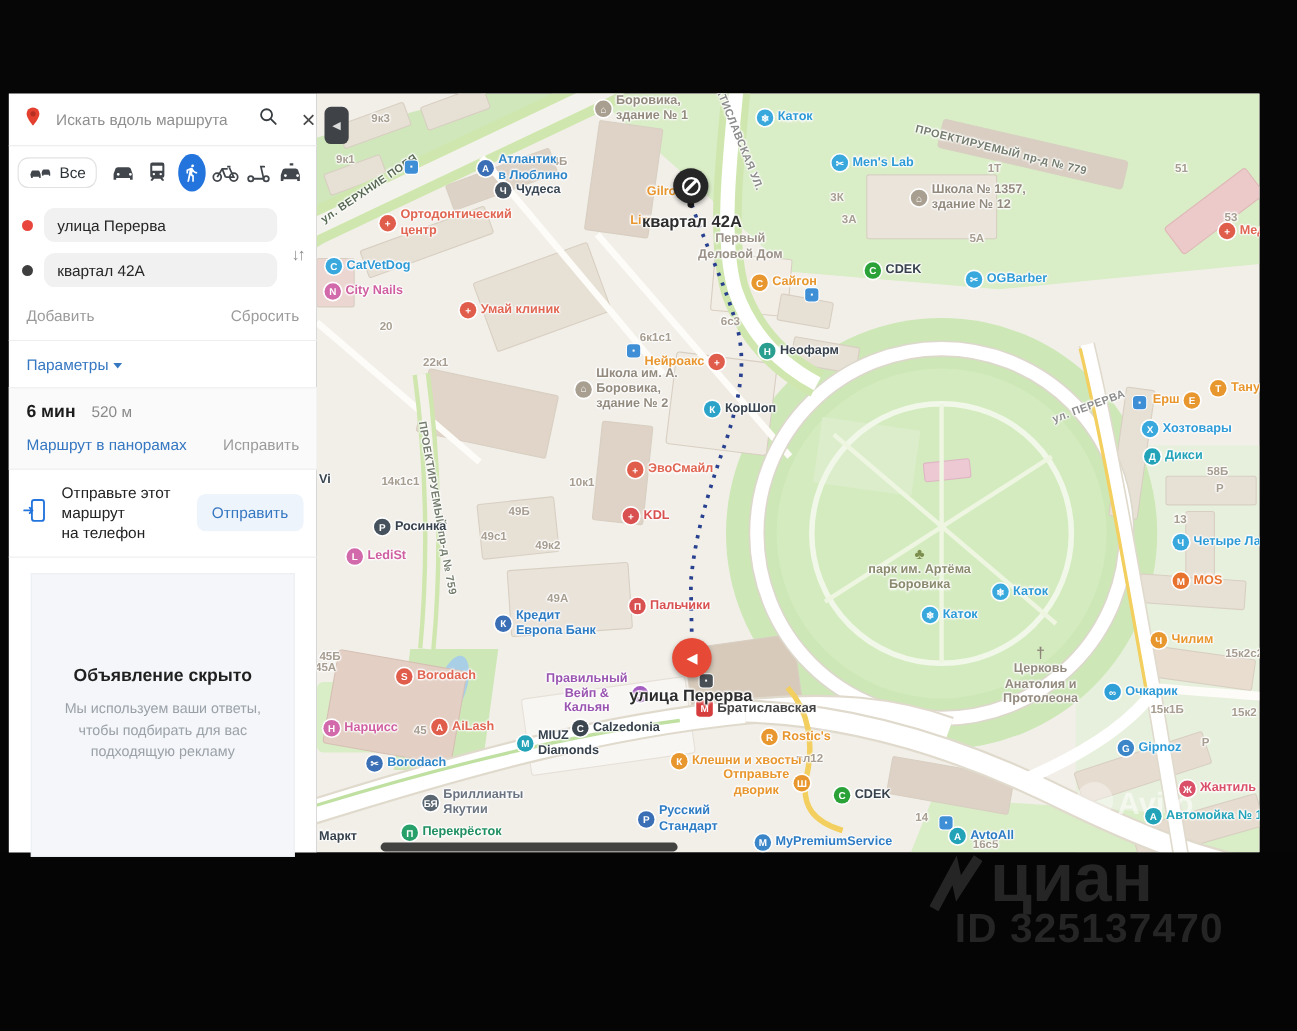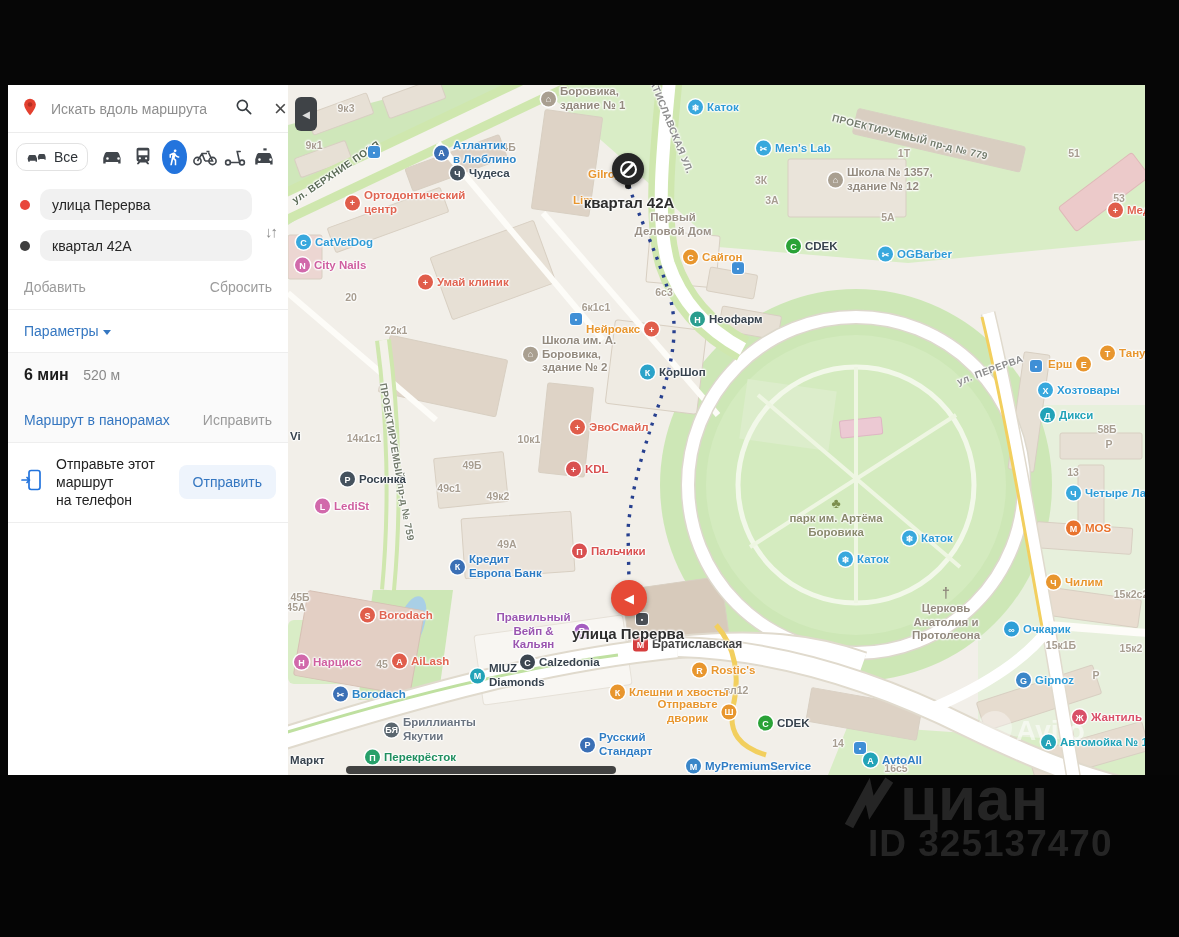--- a/index.html
+++ b/index.html
@@ -28,21 +28,21 @@
   .field{flex:1;background:#f1f1f1;border:none;outline:none;border-radius:10px;height:31px;
          padding:0 12px;font-size:14px;color:#262626;margin-right:24px;}
   .swap{position:absolute;right:12px;top:42px;color:#8f8f8f;font-size:15px;letter-spacing:-2px;cursor:pointer;}
   .links-row{display:flex;justify-content:space-between;padding:8px 16px 14px;color:#9b9b9b;font-size:14px;}
   .params-row{border-top:1px solid #eee;padding:13px 16px;color:#3577c1;font-size:14px;}
   .caret{display:inline-block;margin-left:4px;width:0;height:0;border-left:4px solid transparent;
          border-right:4px solid transparent;border-top:5px solid #3577c1;vertical-align:middle;}
   .summary{background:#fafafa;border-top:1px solid #eee;border-bottom:1px solid #eee;padding:13px 16px 14px;}
   .sum-time{font-size:16px;font-weight:700;color:#1c1c1c;}
   .sum-dist{font-size:14px;color:#8a8a8a;margin-left:10px;}
-  .sum-links{display:flex;justify-content:space-between;margin-top:28px;font-size:14px;}
+  .sum-links{display:flex;justify-content:space-between;margin-top:12px;font-size:14px;}
   .link-blue{color:#3577c1;cursor:pointer;}
   .link-gray{color:#9b9b9b;cursor:pointer;}
   .send-row{display:flex;align-items:center;padding:12px 12px;border-bottom:1px solid #eee;}
   .send-text{flex:1;font-size:14px;color:#222;line-height:1.3;margin-left:10px;white-space:pre-line;}
   .send-btn{background:#eef4fc;color:#3577c1;font-size:14px;border:none;border-radius:8px;
             padding:9px 14px;cursor:pointer;font-family:inherit;}
   .ad-card{margin:14px 20px;background:#f4f6f9;border:1px solid #eceff3;height:256px;
            display:flex;flex-direction:column;align-items:center;justify-content:center;
            text-align:center;padding:0 28px;}
   .ad-title{font-size:16px;font-weight:700;color:#1f1f1f;margin-bottom:10px;}
@@ -201,20 +201,24 @@
           <svg width="26" height="26" viewBox="0 0 26 26" fill="none" stroke="#2374dd" stroke-width="1.7">
               <rect x="9" y="3.5" width="11" height="19" rx="2.2"></rect>
               <path d="M2 13h7.5M9.5 13 7 10.5M9.5 13 7 15.5" stroke-linecap="round" stroke-linejoin="round"></path>
             </svg>
         </span>
         <span class="send-text">Отправьте этот маршрут
 на телефон</span>
         <button class="send-btn">Отправить</button>
       </div>
 
+      <div class="ad-card">
+        <div class="ad-title">Объявление скрыто</div>
+        <div class="ad-body">Мы используем ваши ответы, чтобы подбирать для вас подходящую рекламу</div>
+      </div>
     </div>
 
     <div id="map">
       <svg id="map-svg" width="857" height="690" viewBox="0 0 857 690">
         <rect width="857" height="690" fill="#f2efe9"></rect>
 
         <polygon points="250,0 857,0 857,155 620,178 430,162 330,70" fill="#d9edc6"></polygon>
         <polygon points="0,40 150,0 215,0 0,140" fill="#cfe7ba"></polygon>
         <rect x="690" y="320" width="167" height="370" fill="#e7f0dc"></rect>
         <circle cx="568" cy="400" r="196" fill="#cde7b6"></circle>

